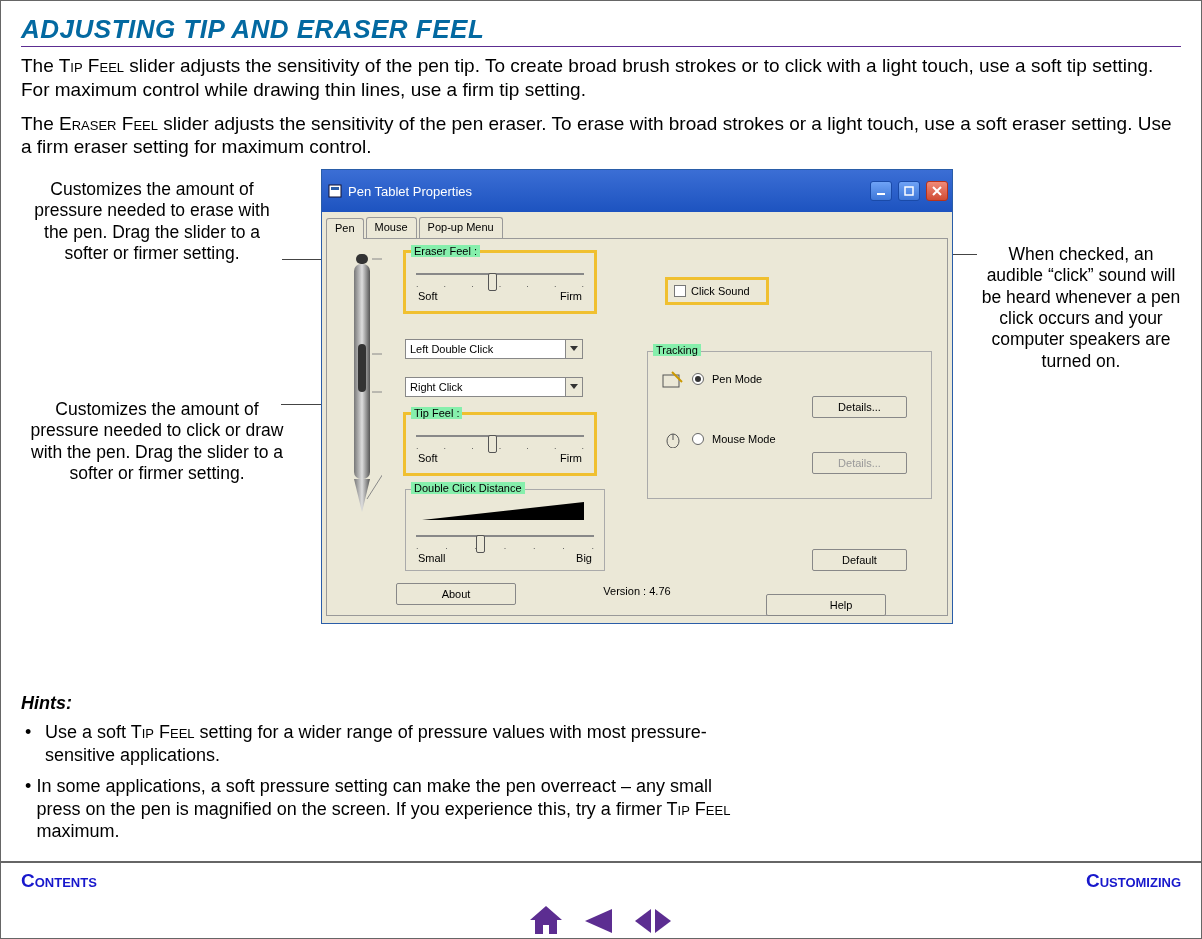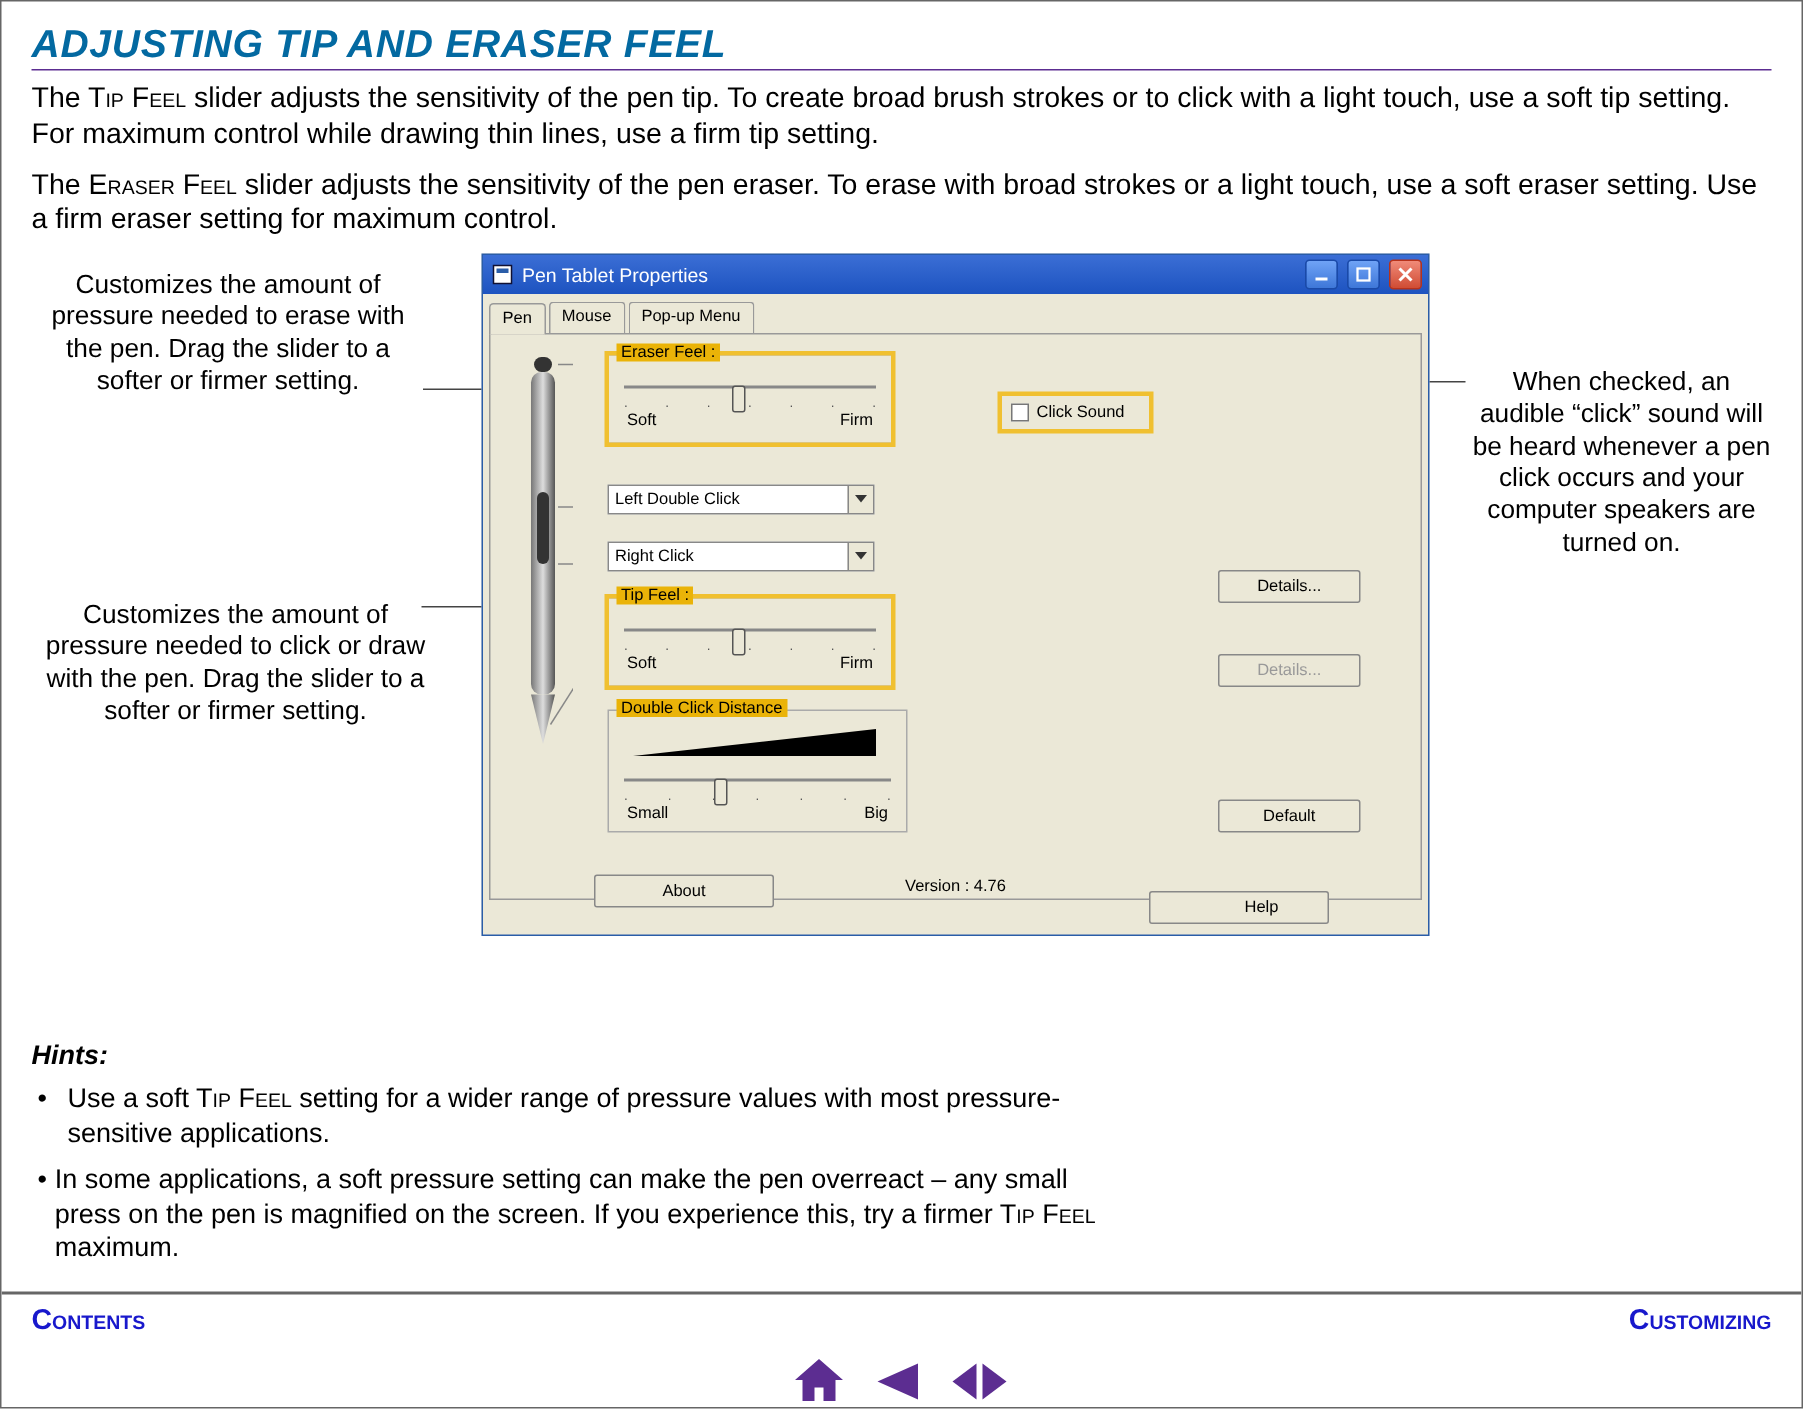--- a/index.html
+++ b/index.html
@@ -12,33 +12,33 @@
 .annot { position: absolute; font-size: 17.5px; line-height: 1.22; text-align: center; }
 .annot-left1 { left: 6px; top: 10px; width: 250px; }
 .annot-left2 { left: 6px; top: 230px; width: 260px; }
 .annot-right { left: 960px; top: 75px; width: 200px; }
 .line { position: absolute; background: #444; }
 .line-h1 { top: 90px; left: 261px; width: 125px; height: 1px; }
 .line-h2 { top: 235px; left: 260px; width: 126px; height: 1px; }
 .line-h3 { top: 85px; left: 744px; width: 212px; height: 1px; }
 
 .win { position: absolute; left: 300px; top: 0; width: 632px; height: 455px; background: #ebe8d7; border: 1px solid #2a5da8; font-family: Tahoma, Arial, sans-serif; }
-.titlebar { height: 26px; background: linear-gradient(to bottom, #3b6ed5, #1d53c0); color: white; display: flex; align-items: center; padding: 0 4px 0 6px; font-size: 13px; gap: 6px; }
+.titlebar { height: 42px; background: linear-gradient(to bottom, #3b6ed5, #1d53c0); color: white; display: flex; align-items: center; padding: 0 4px 0 6px; font-size: 13px; gap: 6px; }
 .titlebar .spacer { flex: 1; }
 .winbtn { width: 22px; height: 20px; background: linear-gradient(#6fa3f6,#3e77d8); border: 1px solid #1a4aa8; border-radius: 3px; display: flex; align-items: center; justify-content: center; }
 .winbtn.close { background: linear-gradient(#f08a78,#d04c34); border-color: #b8321a; }
 .winbtn svg { width: 10px; height: 10px; }
 .tabs { display: flex; gap: 0; margin: 5px 4px 0 4px; position: relative; z-index: 2; }
 .tab { border: 1px solid #999; border-bottom: none; background: #ebe8d7; font-size: 11px; padding: 3px 8px 4px 8px; border-radius: 3px 3px 0 0; margin-right: 2px; }
 .tab.active { background: #ebe8d7; padding-bottom: 5px; position: relative; top: 1px; }
 .panel { border: 1px solid #999; margin: 0 4px; height: 378px; background: #ebe8d7; position: relative; }
 
 .pen-img { position: absolute; left: 15px; top: 5px; }
 .group { position: absolute; border: 1px solid #aaa; background: #ebe8d7; font-size: 11px; }
-.group-label { position: absolute; top: -8px; left: 5px; background: #eab308; padding: 0 3px; font-size: 11px; }
+.group-label { position: absolute; top: -8px; left: 5px; background: #86efac; padding: 0 3px; font-size: 11px; }
 .eraser-group { left: 78px; top: 13px; width: 190px; height: 60px; }
 .tip-group { left: 78px; top: 175px; width: 190px; height: 60px; }
 .hl { outline: 3px solid #f0c030; outline-offset: -1px; }
 .slider-row { position: absolute; top: 11px; left: 10px; right: 10px; }
 .slider-track { height: 2px; background: #888; position: relative; top: 9px; }
 .slider-knob { width: 9px; height: 18px; background: #ebe8d7; border: 1px solid #555; position: absolute; top: 0; left: 72px; border-radius: 2px; }
 .slider-ticks { display: flex; justify-content: space-between; margin-top: 13px; font-size: 9px; color: #555; }
 .slider-labels { display: flex; justify-content: space-between; font-size: 11px; margin-top: 1px; padding: 0 2px; }
 
 .dropdown { position: absolute; left: 78px; width: 178px; height: 20px; background: white; border: 1px solid #888; font-size: 11px; display: flex; align-items: center; padding-left: 4px; }
@@ -235,20 +235,39 @@
                 <span>Big</span>
               </div>
           </div>
         </div>
 
         <div class="click-sound click-sound-hl">
           <span class="chk"></span>
           <span>Click Sound</span>
         </div>
 
+        <div class="group tracking-group">
+          <span class="group-label">Tracking</span>
+          <div class="radio-row" style="top:18px; left:14px;">
+            <svg class="mini-icon" viewBox="0 0 22 18">
+                <rect x="1" y="5" width="16" height="12" fill="none" stroke="#555"></rect>
+                <line x1="10" y1="2" x2="20" y2="12" stroke="#c90" stroke-width="2"></line>
+              </svg>
+            <span class="radio checked"></span>
+            <span>Pen Mode</span>
+          </div>
+          <div class="radio-row" style="top:78px; left:14px;">
+            <svg class="mini-icon" viewBox="0 0 22 18">
+                <ellipse cx="11" cy="11" rx="6" ry="7" fill="none" stroke="#555"></ellipse>
+                <line x1="11" y1="4" x2="11" y2="10" stroke="#555"></line>
+              </svg>
+            <span class="radio"></span>
+            <span>Mouse Mode</span>
+          </div>
+        </div>
 
         <div class="xpbtn details1">Details...</div>
         <div class="xpbtn details2 disabled">Details...</div>
         <div class="xpbtn default-btn">Default</div>
       </div>
 
       <div class="version">Version : 4.76</div>
       <div class="xpbtn about-btn">About</div>
       <div class="xpbtn help-btn">Help</div>
     </div>

